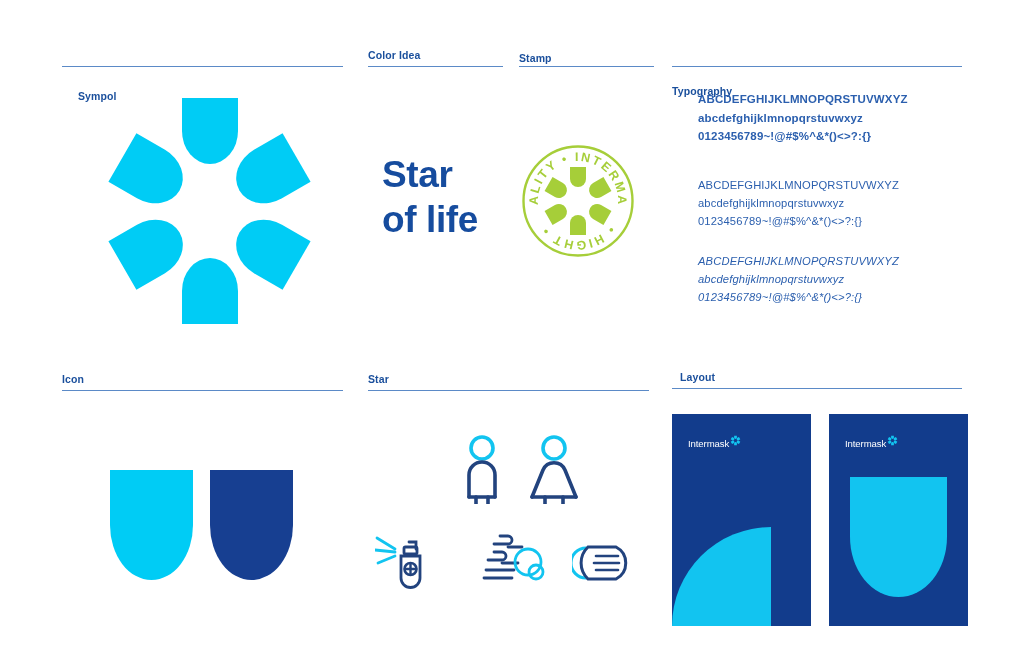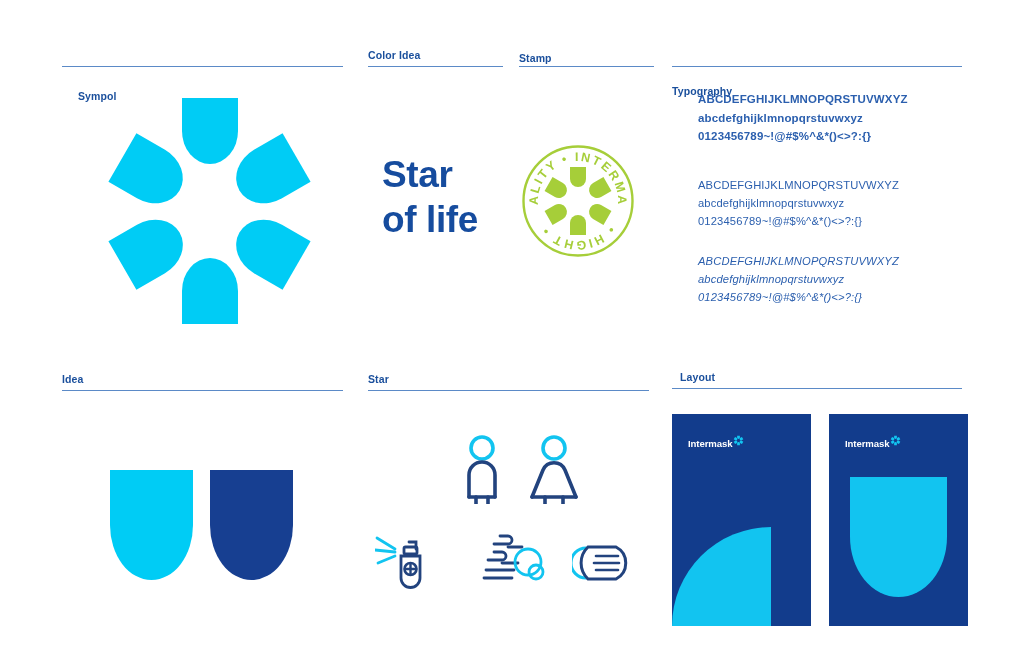--- a/index.html
+++ b/index.html
@@ -69,21 +69,21 @@
   
   .icon-item { position: absolute; }
 
   
   .card { position: absolute; overflow: hidden; }
   .card-logo {
     position: absolute;
     display: flex;
     align-items: flex-start;
     color: #ffffff;
-    font-weight: bold;
+    font-weight: normal;
     white-space: nowrap;
   }
   .card-logo .wordmark { letter-spacing: -0.1px; }
   .card-shape { position: absolute; }
 </style>
 </head>
 <body>
 
 <div class="page">
 
@@ -169,21 +169,21 @@
     <div>abcdefghijklmnopqrstuvwxyz</div>
     <div>0123456789~!@#$%^&amp;*()&lt;&gt;?:{}</div>
   </div>
 
   <div class="type-block tb-ital" style="left:698px; top:252px;">
     <div>ABCDEFGHIJKLMNOPQRSTUVWXYZ</div>
     <div>abcdefghijklmnopqrstuvwxyz</div>
     <div>0123456789~!@#$%^&amp;*()&lt;&gt;?:{}</div>
   </div>
 
-  <div class="sec-head" style="left:62px; top:373px;">Idea</div>
+  <div class="sec-head" style="left:62px; top:373px;">Icon</div>
   <div class="sec-rule" style="left:62px; top:390px; width:281px;"></div>
 
   <div class="swatch" style="left:110px; top:470px; width:83px; height:110px; background:#00ccf5;"></div>
   <div class="swatch" style="left:210px; top:470px; width:83px; height:110px; background:#173f91;"></div>
 
   <div class="sec-head" style="left:368px; top:373px;">Star</div>
   <div class="sec-rule" style="left:368px; top:390px; width:281px;"></div>
 
   <div class="icon-item" style="left:455px; top:434px;">
     <svg width="54" height="70" viewBox="0 0 54 70" fill="none" stroke-linecap="round">

